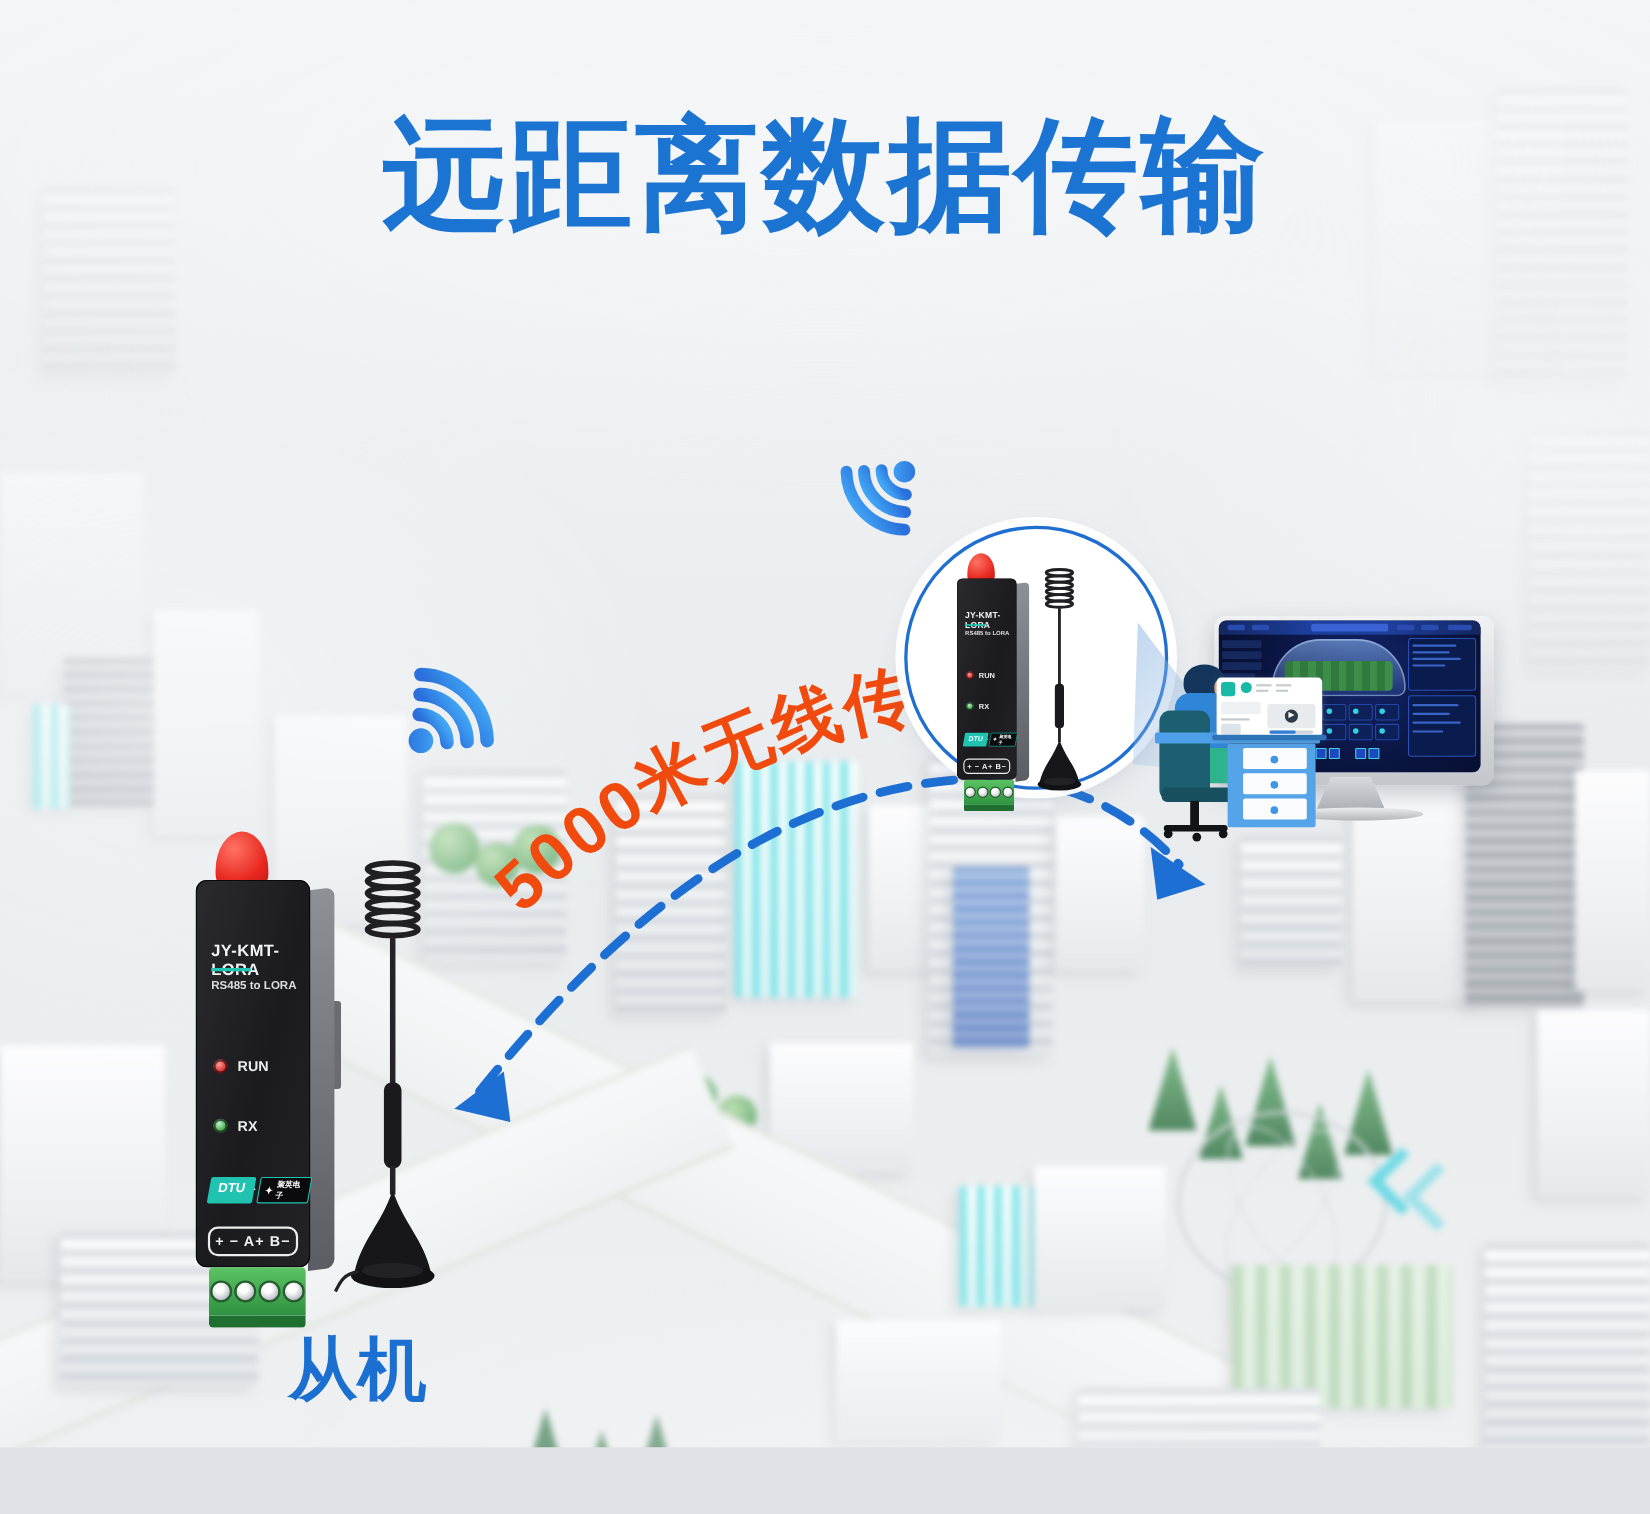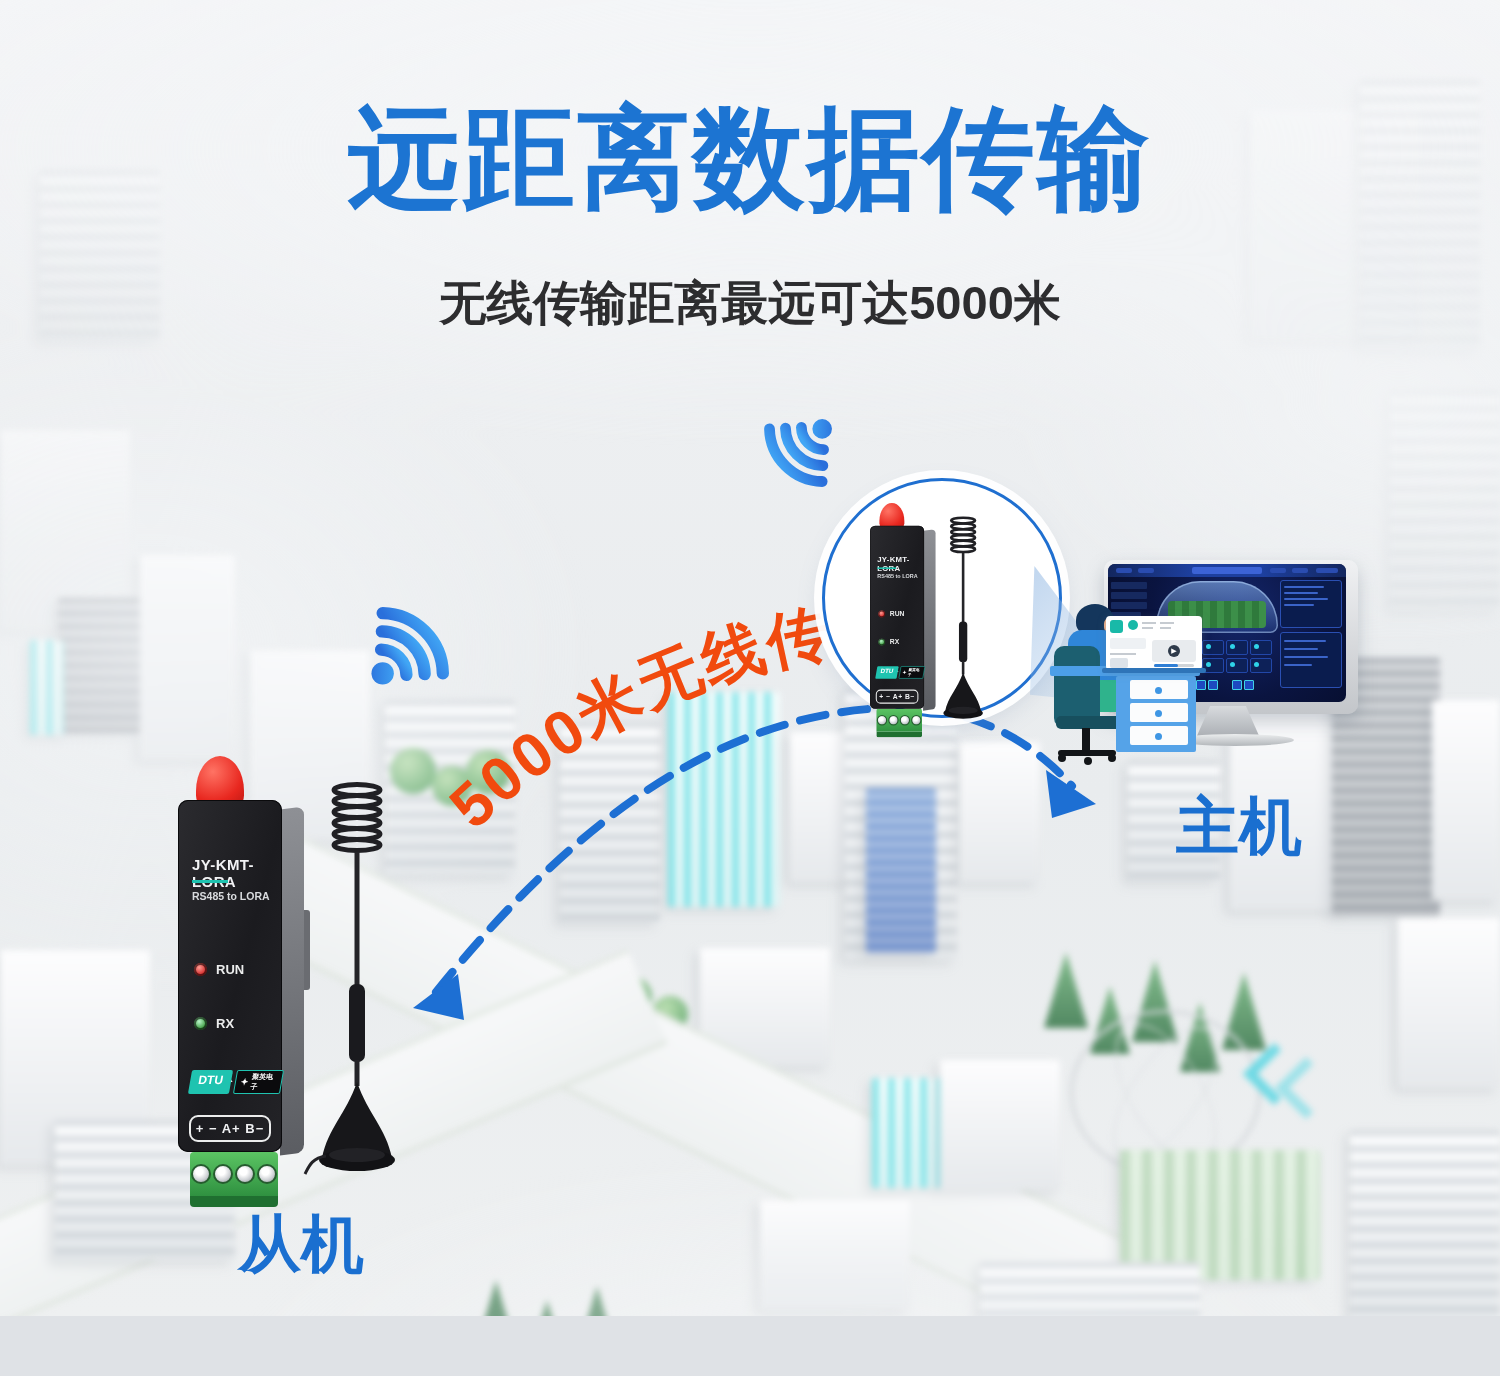--- a/index.html
+++ b/index.html
@@ -169,21 +169,20 @@
     <div class="conif dark" style="left:572px;top:1286px;width:50px;height:86px"></div>
     <div class="bld" style="left:760px;top:1200px;width:150px;height:110px"></div>
     <div class="bld win" style="left:980px;top:1262px;width:220px;height:114px"></div>
     <div class="haze" style="left:-200px;top:-150px;width:1900px;height:600px"></div>
     <div class="haze" style="left:-300px;top:300px;width:900px;height:700px;opacity:.7"></div>
     <div class="haze" style="left:1000px;top:150px;width:800px;height:500px;opacity:.7"></div>
     <div class="haze" style="left:200px;top:1150px;width:1200px;height:500px;opacity:.6"></div>
   </div>
 
   <div class="title">远距离数据传输</div>
-  <div class="sub sub1">无线传输距离最远可达5000米</div>
 
   <svg class="linksvg" width="1500" height="1376">
     <defs>
       <linearGradient id="wg" x1="0" y1="1" x2="1" y2="0">
         <stop offset="0" stop-color="#2a6fdb"></stop>
           <stop offset="1" stop-color="#41a6f5"></stop>
       </linearGradient>
     </defs>
     <path d="M 436 992 C 560 838 706 716 884 708 C 978 704 1036 746 1072 786" fill="none" stroke="#1d6fd3" stroke-width="8" stroke-dasharray="26 16" stroke-linecap="round"></path>
     <polygon points="413,1008 458,974 464,1020" fill="#1d6fd3"></polygon>
@@ -251,21 +250,21 @@
       <ellipse cx="55" cy="69" rx="23" ry="5.5" fill="none" stroke="#202024" stroke-width="5"></ellipse>
       <rect x="52.5" y="76" width="5" height="134" fill="#242428"></rect>
       <rect x="47" y="208" width="16" height="78" rx="7" fill="#1a1a1e"></rect>
       <rect x="52.5" y="284" width="5" height="26" fill="#242428"></rect>
       <path d="M55,306 C44,338 26,352 20,382 L90,382 C84,352 66,338 55,306 Z" fill="#17171a"></path>
       <ellipse cx="55" cy="384" rx="38" ry="11" fill="#121215"></ellipse>
       <ellipse cx="55" cy="379" rx="28" ry="7" fill="#222226"></ellipse>
       <path d="M24,380 C10,382 7,390 3,398" stroke="#222226" stroke-width="3" fill="none"></path>
     </svg>
   </div>
-  <div class="node-label" style="left:238px;top:1202px">从机</div>
+  <div class="node-label" style="left:262px;top:1202px">从机</div>
 
   <div class="inset">
     <div class="mini-wrap">
       <div class="unit" style="left:0;top:0">
         <div class="cap"></div>
         <div class="side"></div>
         <div class="body">
           <div class="model">JY-KMT-LORA</div>
           <div class="uline"></div>
           <div class="iface">RS485 to LORA</div>
@@ -418,15 +417,14 @@
   <div class="pp" style="left:1110px;top:638px;width:36px;height:11px;background:#eef1f4;border-radius:2px"></div>
   <div class="pp" style="left:1110px;top:653px;width:26px;height:2px;background:#c6cbd1"></div>
   <div class="pp" style="left:1110px;top:658px;width:18px;height:10px;background:#dde3e9;border-radius:2px"></div>
   <div class="pp" style="left:1152px;top:640px;width:44px;height:22px;background:#e8ebee;border-radius:3px"></div>
   <div class="pp" style="left:1168px;top:645px;width:12px;height:12px;background:#2e3a4a;border-radius:50%;
        color:#fff;font-size:7px;text-align:center;line-height:12px">▶</div>
   <div class="pp" style="left:1154px;top:664px;width:40px;height:3px;background:#d0d4d8;border-radius:2px"></div>
   <div class="pp" style="left:1154px;top:664px;width:24px;height:3px;background:#2f7fd6;border-radius:2px"></div>
   <div class="pp" style="left:1102px;top:668px;width:104px;height:5px;background:#2e74b8;border-radius:2px"></div>
 
-  <div class="node-label" style="left:1176px;top:784px">主机</div>
 
 </div>
 
 </body></html>

